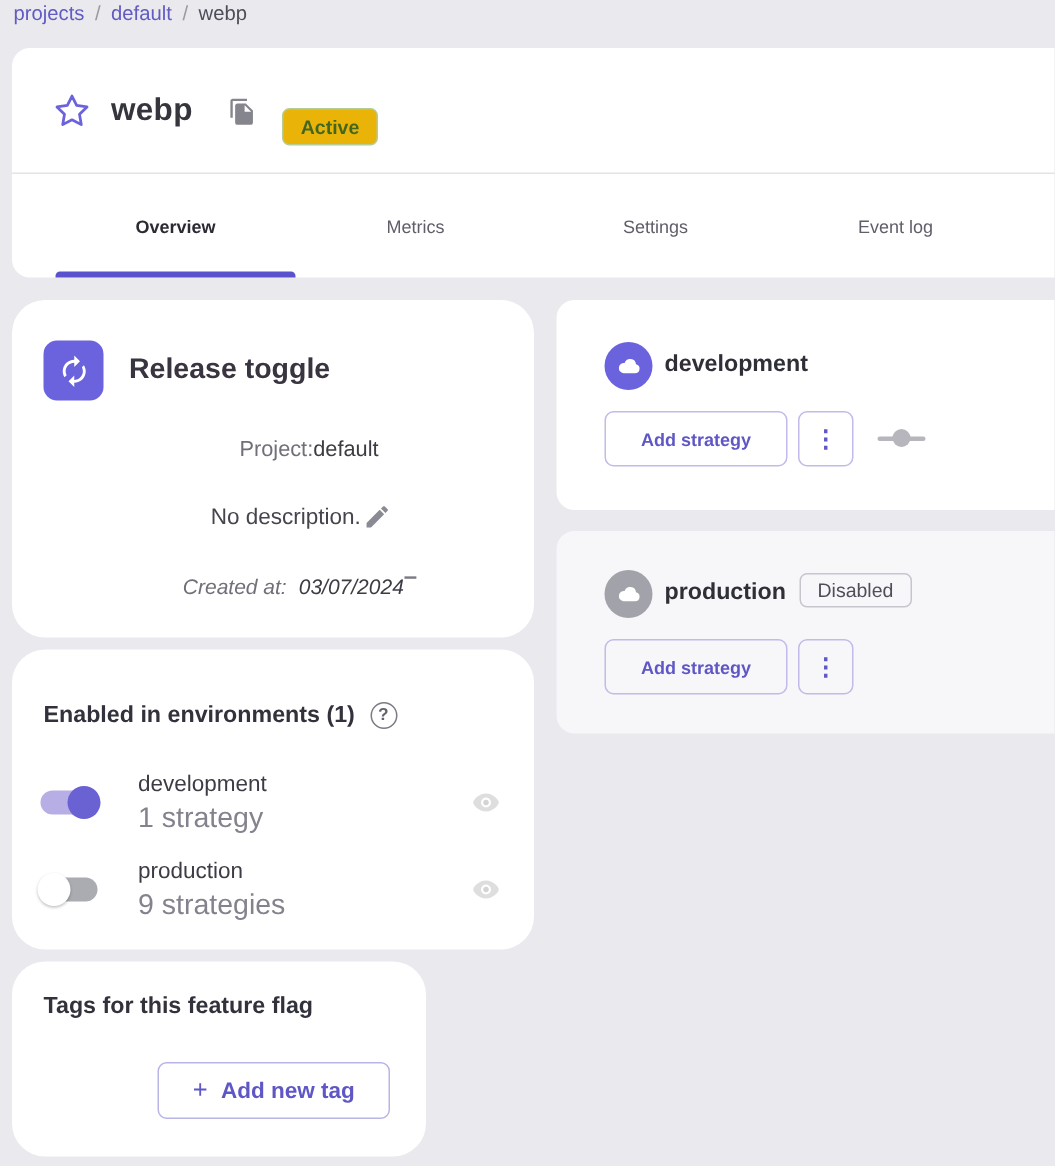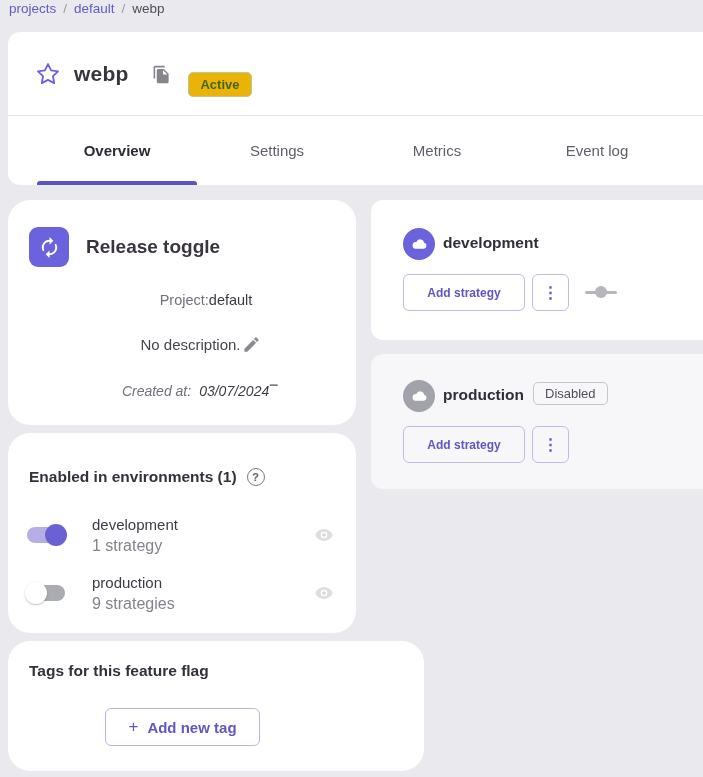--- a/index.html
+++ b/index.html
@@ -19,21 +19,21 @@
 
   
   .header-card { position:absolute; top:32px; left:8px; width:695px; height:153px; background:#fff; border-radius:12px 0 0 12px; }
   .title-row { position:absolute; top:0; left:0; right:0; height:84px; display:flex; align-items:center; padding-left:26px; }
   .star-btn { width:28px; height:28px; display:flex; align-items:center; justify-content:center; cursor:pointer; }
   .feature-title { font-size:21px; color:#35353e; margin-left:12px; letter-spacing:.2px; }
   .copy-btn { margin-left:22px; width:22px; height:22px; display:flex; align-items:center; justify-content:center; cursor:pointer; }
   .active-badge { margin-left:16px; font-size:13px; font-weight:bold; color:#44671f; background:#eab308; border:1px solid #b5cc93; border-radius:5px; padding:4px 11px;margin-top:20px; }
   .header-divider { position:absolute; top:83px; left:0; right:0; height:1px; background:#e4e4e8; }
   .tabs-row { position:absolute; top:84px; left:29px; height:69px; display:flex; }
-  .tab { width:160px; display:flex; align-items:center; justify-content:center; font-size:15px; color:#5f5f6a; cursor:pointer; }
+  .tab { width:160px; display:flex; align-items:center; justify-content:center; font-size:12px; color:#5f5f6a; cursor:pointer; }
   .tab.active { color:#2b2b33; font-weight:bold; }
   .tab-underline { position:absolute; bottom:0; left:29px; width:160px; height:4px; background:#5a52cc; border-radius:3px 3px 0 0; }
 
   .card { position:absolute; background:#fff; border-radius:22px; }
 
   
   .release-card { top:200px; left:8px; width:348px; height:225px; }
   .release-icon { position:absolute; top:27px; left:21px; width:40px; height:40px; border-radius:9px; background:#6b62de; display:flex; align-items:center; justify-content:center; }
   .release-title { position:absolute; top:36px; left:78px; font-size:19px; color:#39343f; }
   .kv-row { position:absolute; left:21px; right:21px; display:flex; justify-content:center; font-size:14.5px;margin-left:48px; }
@@ -56,25 +56,25 @@
   .env-row { position:absolute; left:19px; right:20px; height:44px; display:flex; align-items:center; }
   .env-row-1 { top:80px; }
   .env-row-2 { top:138px; }
   .toggle { position:relative; width:38px; height:16px; border-radius:8px; cursor:pointer; flex:0 0 auto; }
   .toggle.on { background:#b6aee4; }
   .toggle.on .knob { position:absolute; right:-2px; top:-3px; width:22px; height:22px; border-radius:50%; background:#6a61d2; }
   .toggle.off { background:#ababb2; }
   .toggle.off .knob { position:absolute; left:-2px; top:-3px; width:22px; height:22px; border-radius:50%; background:#fff; box-shadow:0 1px 2px rgba(0,0,0,.25); }
   .env-texts { margin-left:27px; flex:1; }
   .env-name { font-size:15px; color:#3c3c46; }
-  .env-strats { font-size:16px; color:#83838d; margin-top:4px; }
+  .env-strats { font-size:19px; color:#83838d; margin-top:4px; }
   .eye-btn { width:24px; height:24px; display:flex; align-items:center; justify-content:center; cursor:pointer; }
 
   
-  .tags-card { top:641px; left:8px; width:416px; height:130px; }
+  .tags-card { top:641px; left:8px; width:276px; height:130px; }
   .tags-title { position:absolute; top:21px; left:21px; font-size:15.5px; font-weight:bold; color:#32323c; }
   .add-tag-btn { position:absolute; top:67px; left:97px; width:155px; height:38px; border:1px solid #b9b4e6; border-radius:6px; background:#fff; display:flex; align-items:center; justify-content:center; gap:9px; color:#5f57c5; font-size:15px; font-weight:bold; cursor:pointer; font-family:"Liberation Sans", sans-serif; }
   .plus-glyph { font-size:17px; font-weight:normal; }
 
   
   .env-panel { position:absolute; left:371px; width:332px; border-radius:12px 0 0 12px; }
   .dev-panel { top:200px; height:140px; background:#fff; }
   .prod-panel { top:354px; height:135px; background:#f7f7fa; }
   .cloud-circle { position:absolute; left:32px; width:32px; height:32px; border-radius:50%; display:flex; align-items:center; justify-content:center; }
   .cloud-purple { background:#6b62de; }
@@ -111,22 +111,22 @@
     <span class="copy-btn">
       <svg width="19" height="19" viewBox="0 0 24 24" fill="#85858d">
           <path d="M16 1H4c-1.1 0-2 .9-2 2v14h2V3h12V1zm-1 4l6 6v10c0 1.1-.9 2-2 2H7.99C6.89 23 6 22.1 6 21l.01-14c0-1.1.89-2 1.99-2h7zm-1 7h5.5L14 6.5V12z"></path>
         </svg>
     </span>
     <span class="active-badge">Active</span>
   </div>
   <div class="header-divider"></div>
   <div class="tabs-row">
     <div class="tab active">Overview</div>
+    <div class="tab">Metrics</div>
     <div class="tab">Settings</div>
-    <div class="tab">Metrics</div>
     <div class="tab">Event log</div>
   </div>
   <div class="tab-underline"></div>
 </section>
 
 <section class="card release-card">
   <div class="release-icon">
     <svg width="23" height="23" viewBox="0 0 24 24" fill="#ffffff">
         <path d="M12 6v3l4-4-4-4v3c-4.42 0-8 3.58-8 8 0 1.57.46 3.03 1.24 4.26L6.7 14.8A5.87 5.87 0 0 1 6 12c0-3.31 2.69-6 6-6zm6.76 1.74L17.3 9.2c.44.84.7 1.79.7 2.8 0 3.31-2.69 6-6 6v-3l-4 4 4 4v-3c4.42 0 8-3.58 8-8 0-1.57-.46-3.03-1.24-4.26z"></path>
       </svg>

